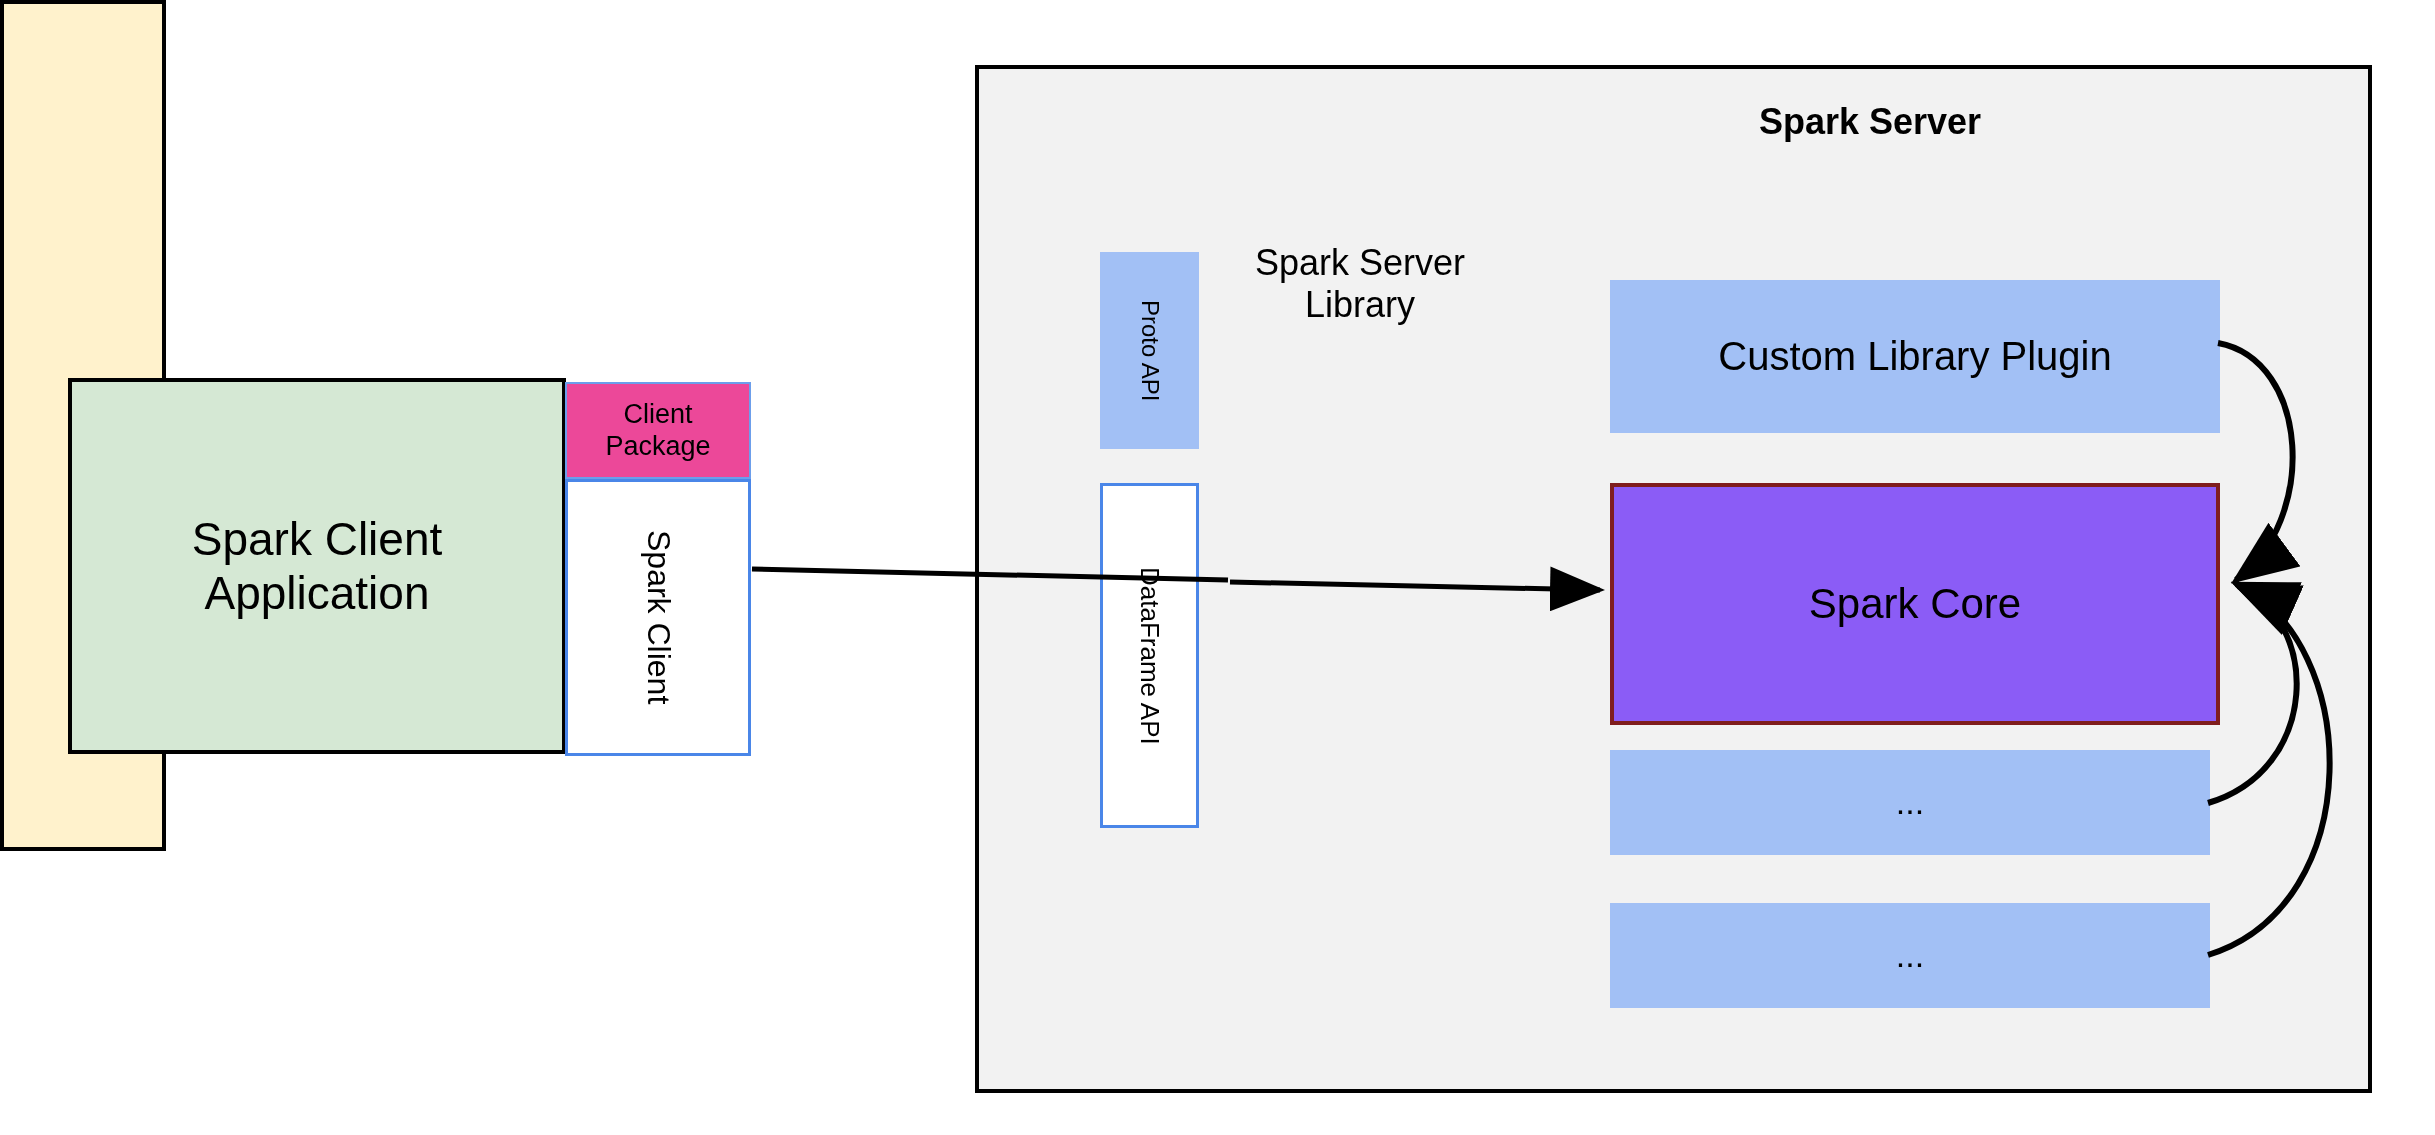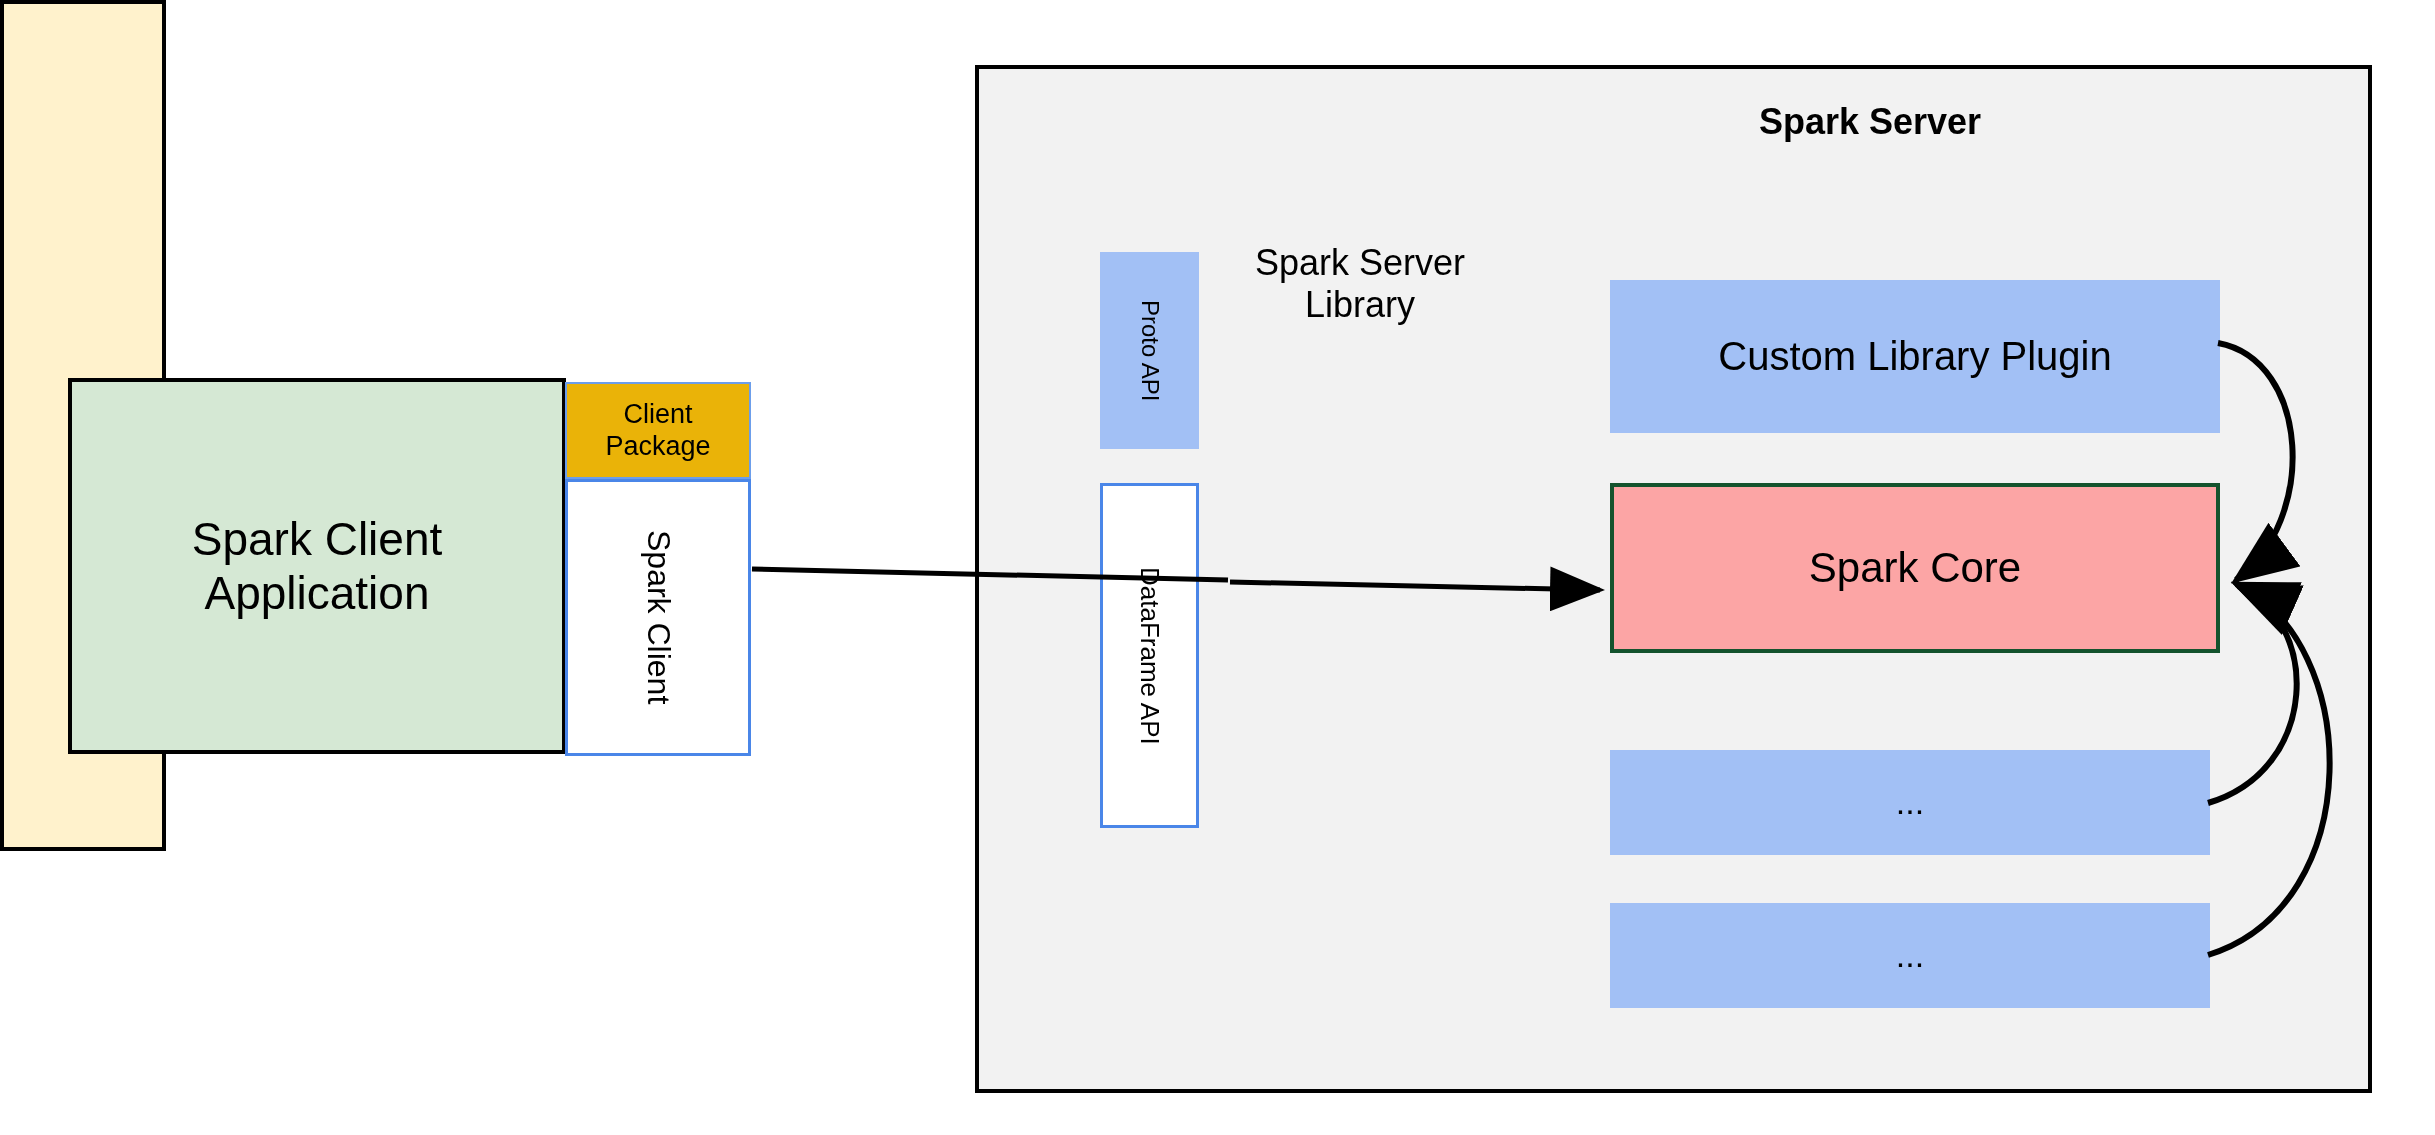--- a/index.html
+++ b/index.html
@@ -40,21 +40,21 @@
     font-size: 46px;
     z-index: 2;
   }
   #client-app .label { white-space: pre-line; }
 
   #client-package {
     left: 565px;
     top: 382px;
     width: 186px;
     height: 97px;
-    background: #eab308;
+    background: #ec4899;
     border: 2px solid #6c9eeb;
     font-size: 27px;
     z-index: 3;
   }
   #client-package .label { white-space: pre-line; }
 
   #spark-client {
     left: 565px;
     top: 479px;
     width: 186px;
@@ -170,23 +170,23 @@
     height: 153px;
     background: #a2c0f5;
     font-size: 40px;
     z-index: 3;
   }
 
   #spark-core {
     left: 1610px;
     top: 483px;
     width: 610px;
-    height: 170px;
-    background: #fca5a5;
-    border: 4px solid #14532d;
+    height: 242px;
+    background: #8b5cf6;
+    border: 4px solid #7f1d1d;
     font-size: 42px;
     z-index: 3;
   }
 
   #ellipsis-box-1 {
     left: 1610px;
     top: 750px;
     width: 600px;
     height: 105px;
     background: #a2c0f5;

